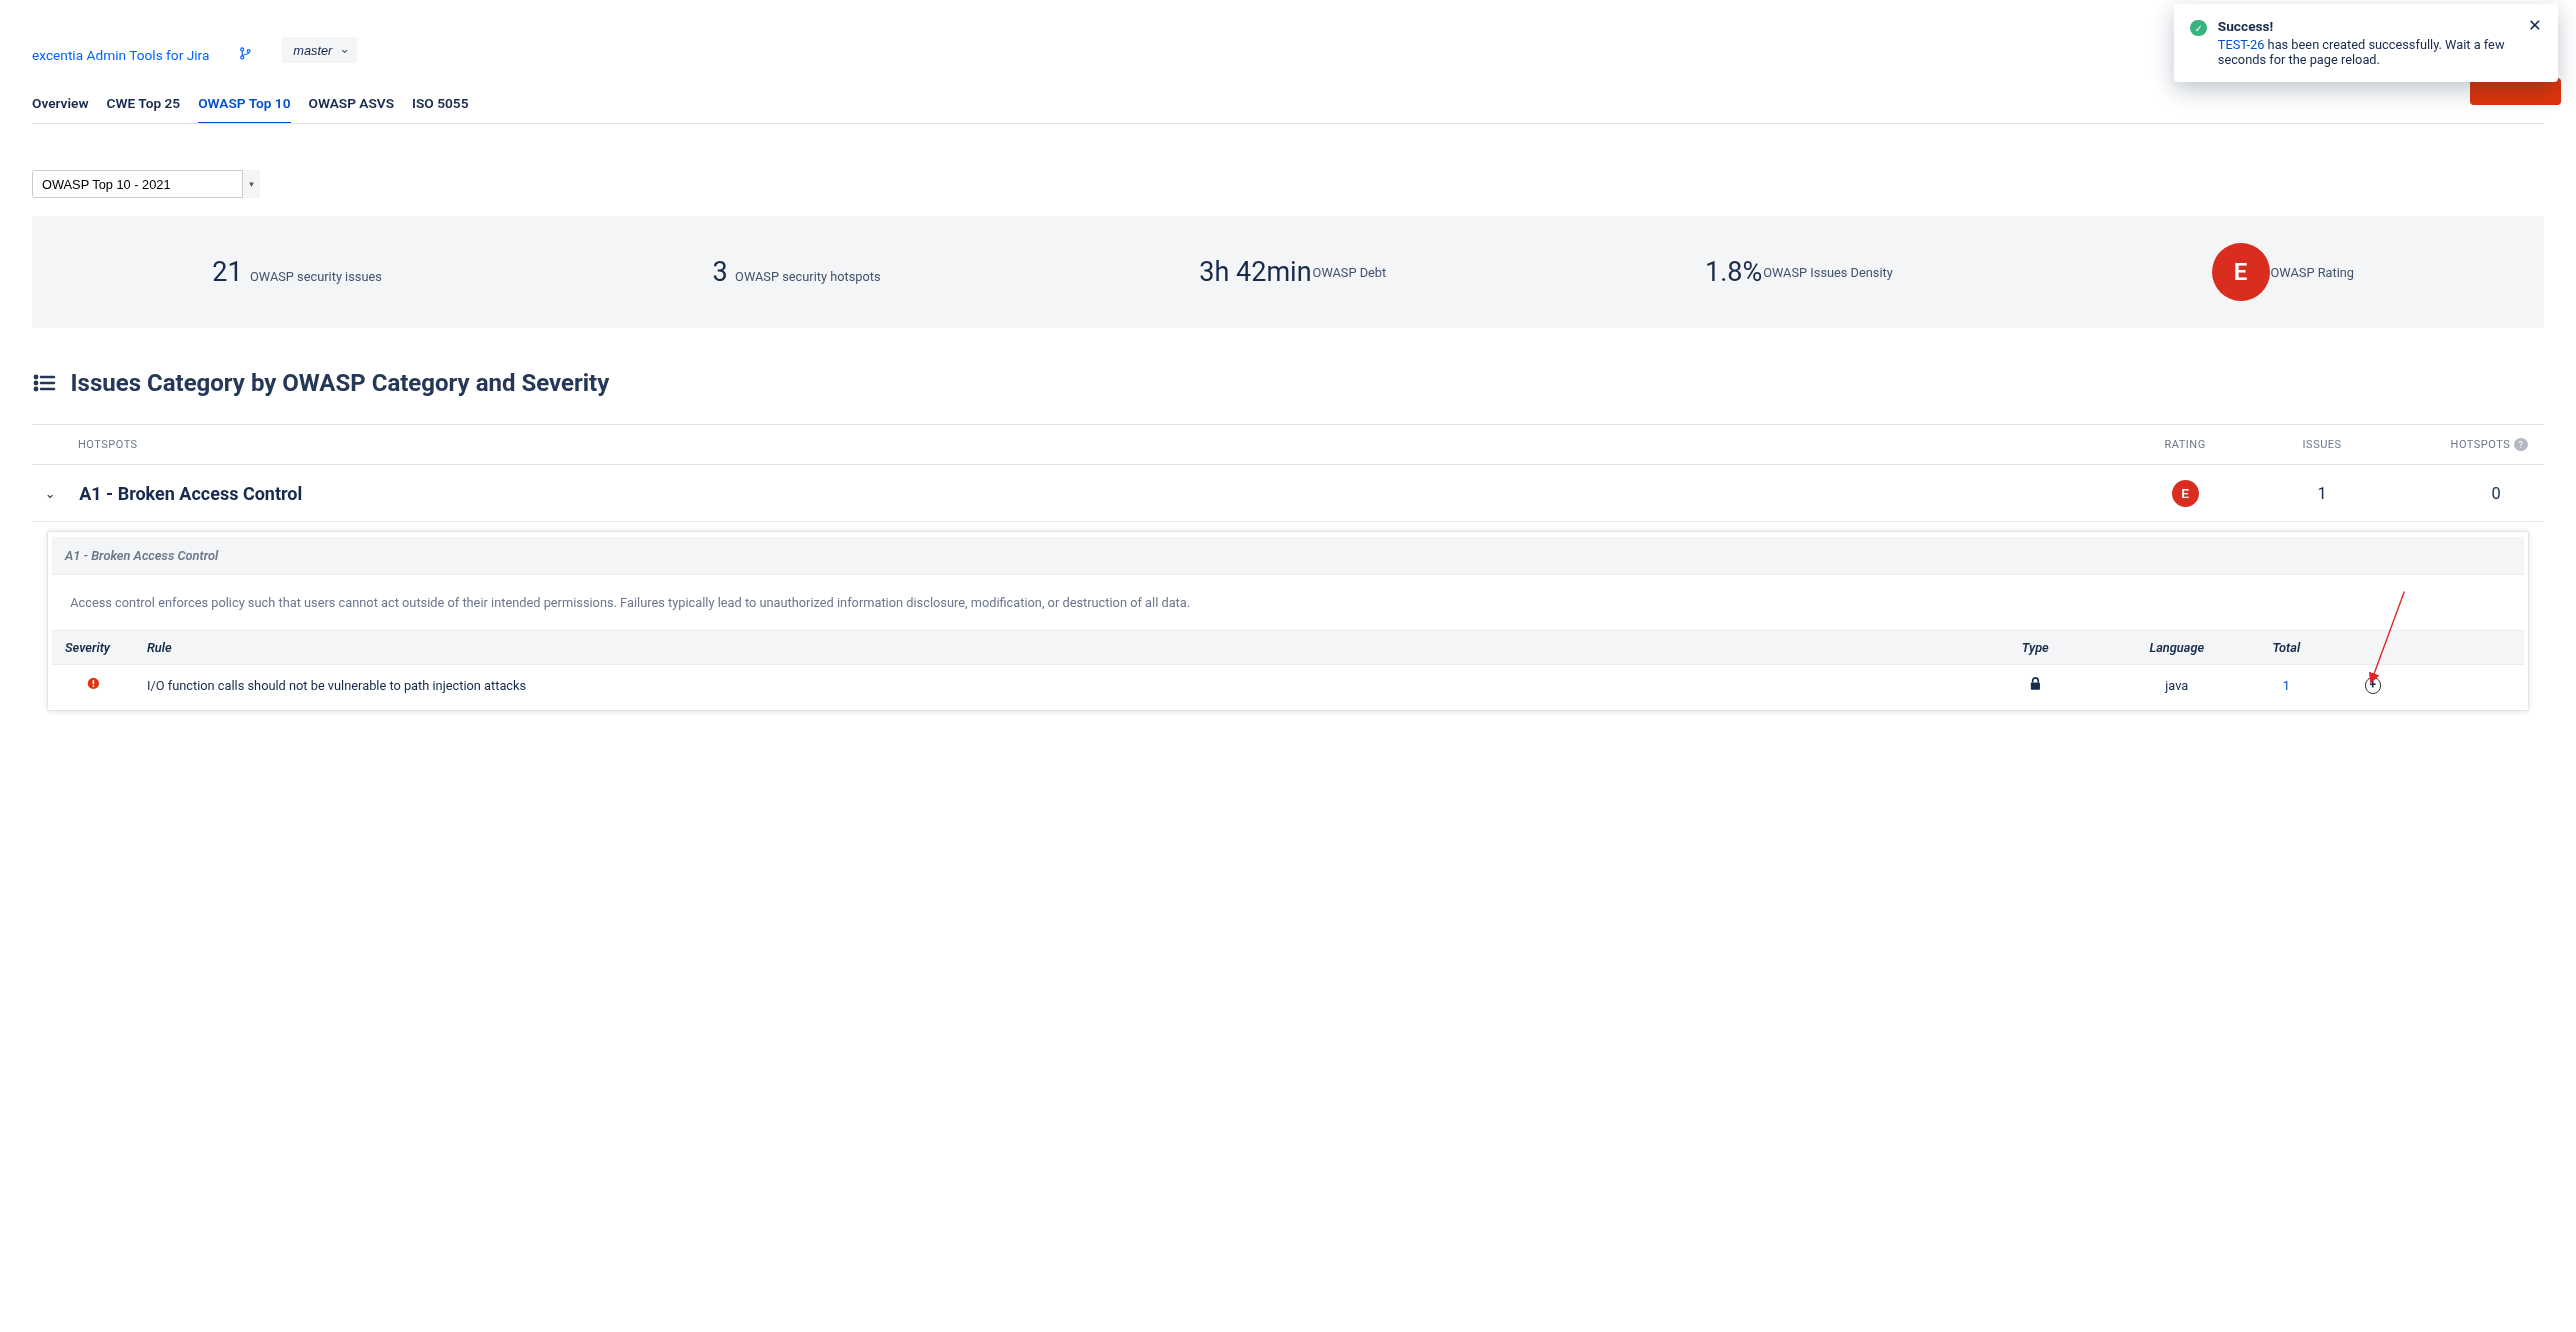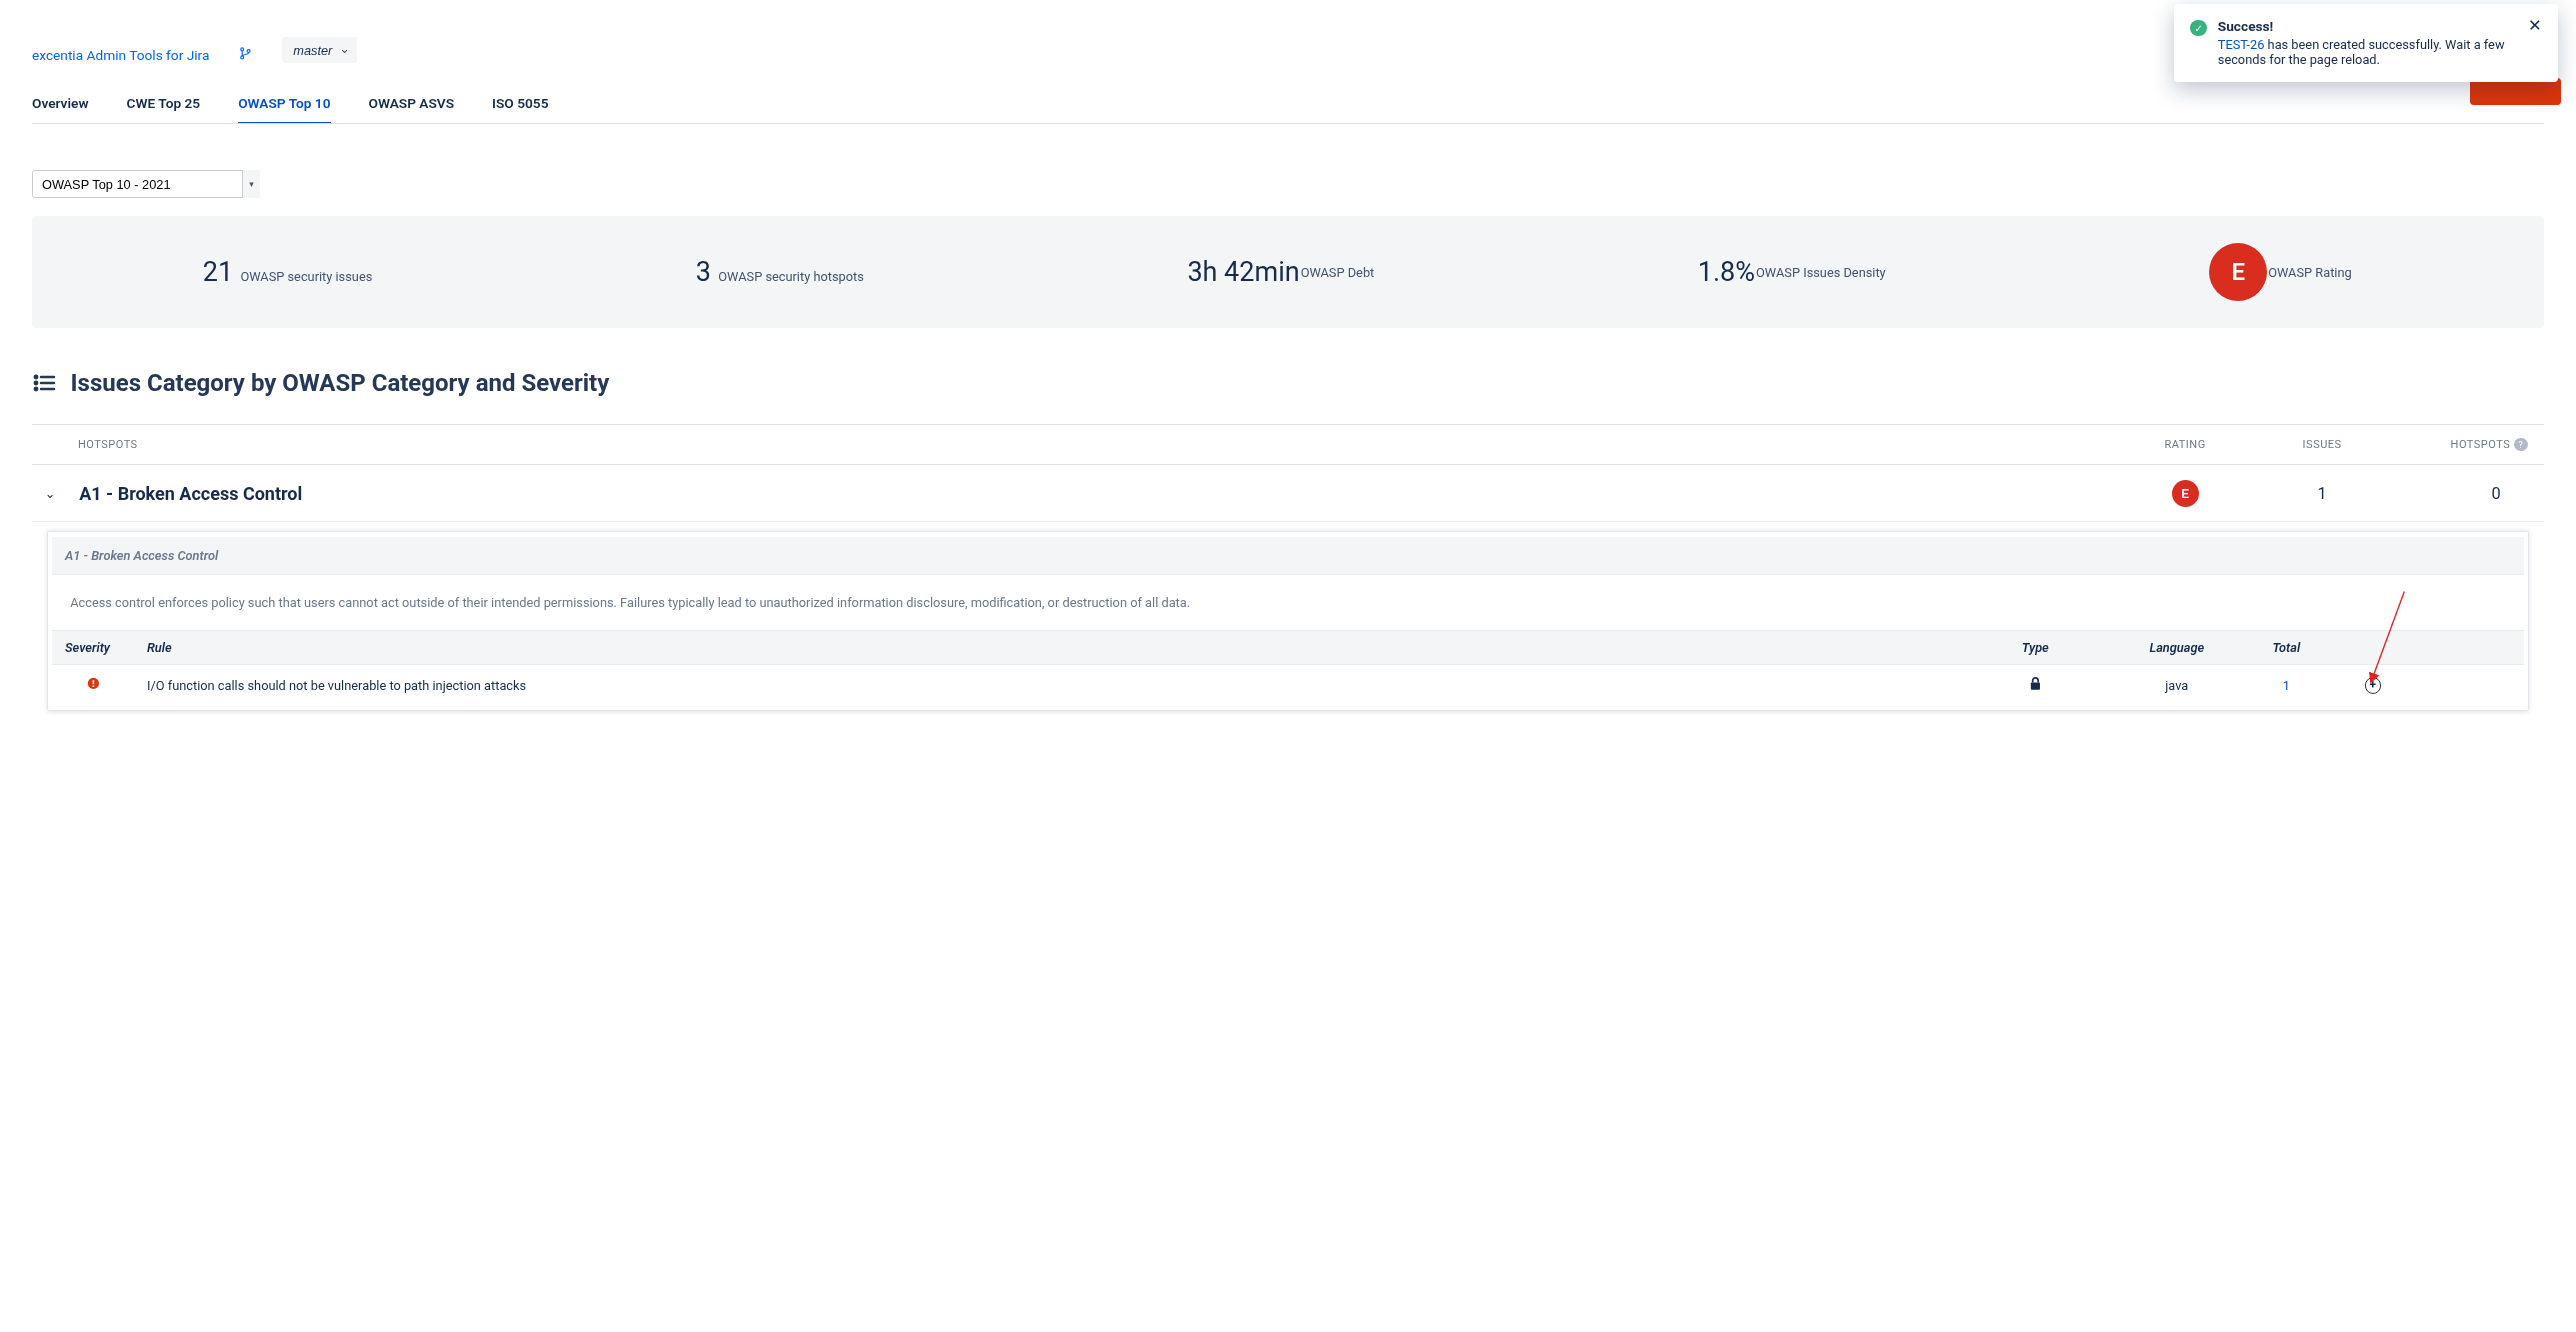--- a/index.html
+++ b/index.html
@@ -26,42 +26,42 @@
     position: relative;
     cursor: pointer;
     font-style: italic;
   }
   .branch-select-wrap { position: relative; display:inline-block; }
   .branch-select-wrap::after {
     content: "⌄";
     position: absolute; right: 7.3px; top: 3.7px; font-size: 12.8px; color:#42526E; pointer-events:none;
   }
   .tabs {
-    display: flex; gap: 38px; border-bottom: 0.9px solid #DFE1E6; margin-bottom: 46px;
+    display: flex; gap: 18px; border-bottom: 0.9px solid #DFE1E6; margin-bottom: 46px;
   }
   .tab {
     padding: 0 0 11px 0; font-size: 13.7px; color:#172B4D; font-weight:600; cursor:pointer; border-bottom: 1.8px solid transparent;
   }
   .tab.active { color:#0052CC; border-bottom-color:#0052CC; }
   .version-select {
     border:0.9px solid #ccc; border-radius:2.7px; background:#fff; font-size:12.8px; padding:5.5px 9px;
     width: 228px; cursor:pointer;
   }
   .version-select-wrap { position: relative; display:inline-block; margin-bottom: 18px; }
   .version-select-wrap .dd-btn {
     position:absolute; right:0; top:0; bottom:0; width:18px; border-left:0.9px solid #ccc;
     display:flex;align-items:center;justify-content:center; background:#f4f5f7; border-radius:0 2.7px 2.7px 0;
   }
   .version-select-wrap .dd-btn::after { content:"▾"; font-size:9px; color:#555;}
   .summary-card {
     background:#F4F5F7; border-radius:3.7px; padding: 27px 9px; display:flex; justify-content:space-around; align-items:center;
     margin-bottom: 41px;
   }
   .summary-item { display:flex; align-items:center; gap:1px; min-width:164px;}
-  .summary-item.inline-item { flex-direction:row; align-items:baseline; gap:7.3px;}
+  .summary-item.inline-item { flex-direction:row; align-items:baseline; gap:7.3px;margin-left:12px;}
   .summary-big { font-size: 27px; font-weight:400; color:#172B4D;}
   .summary-label { font-size:12.8px; color:#42526E;}
   .rating-badge-lg {
     width:58px;height:58px;border-radius:50%;background:#D92D20;color:#fff;font-size:24px;font-weight:600;
     display:flex;align-items:center;justify-content:center;
   }
   .section-head { display:flex; align-items:center; gap:14.6px; margin-bottom: 27px;}
   .section-head h2 { font-size:24px; font-weight:700; color:#253858; }
   .list-icon { width:24px; height:24px; }
   .table-head {

